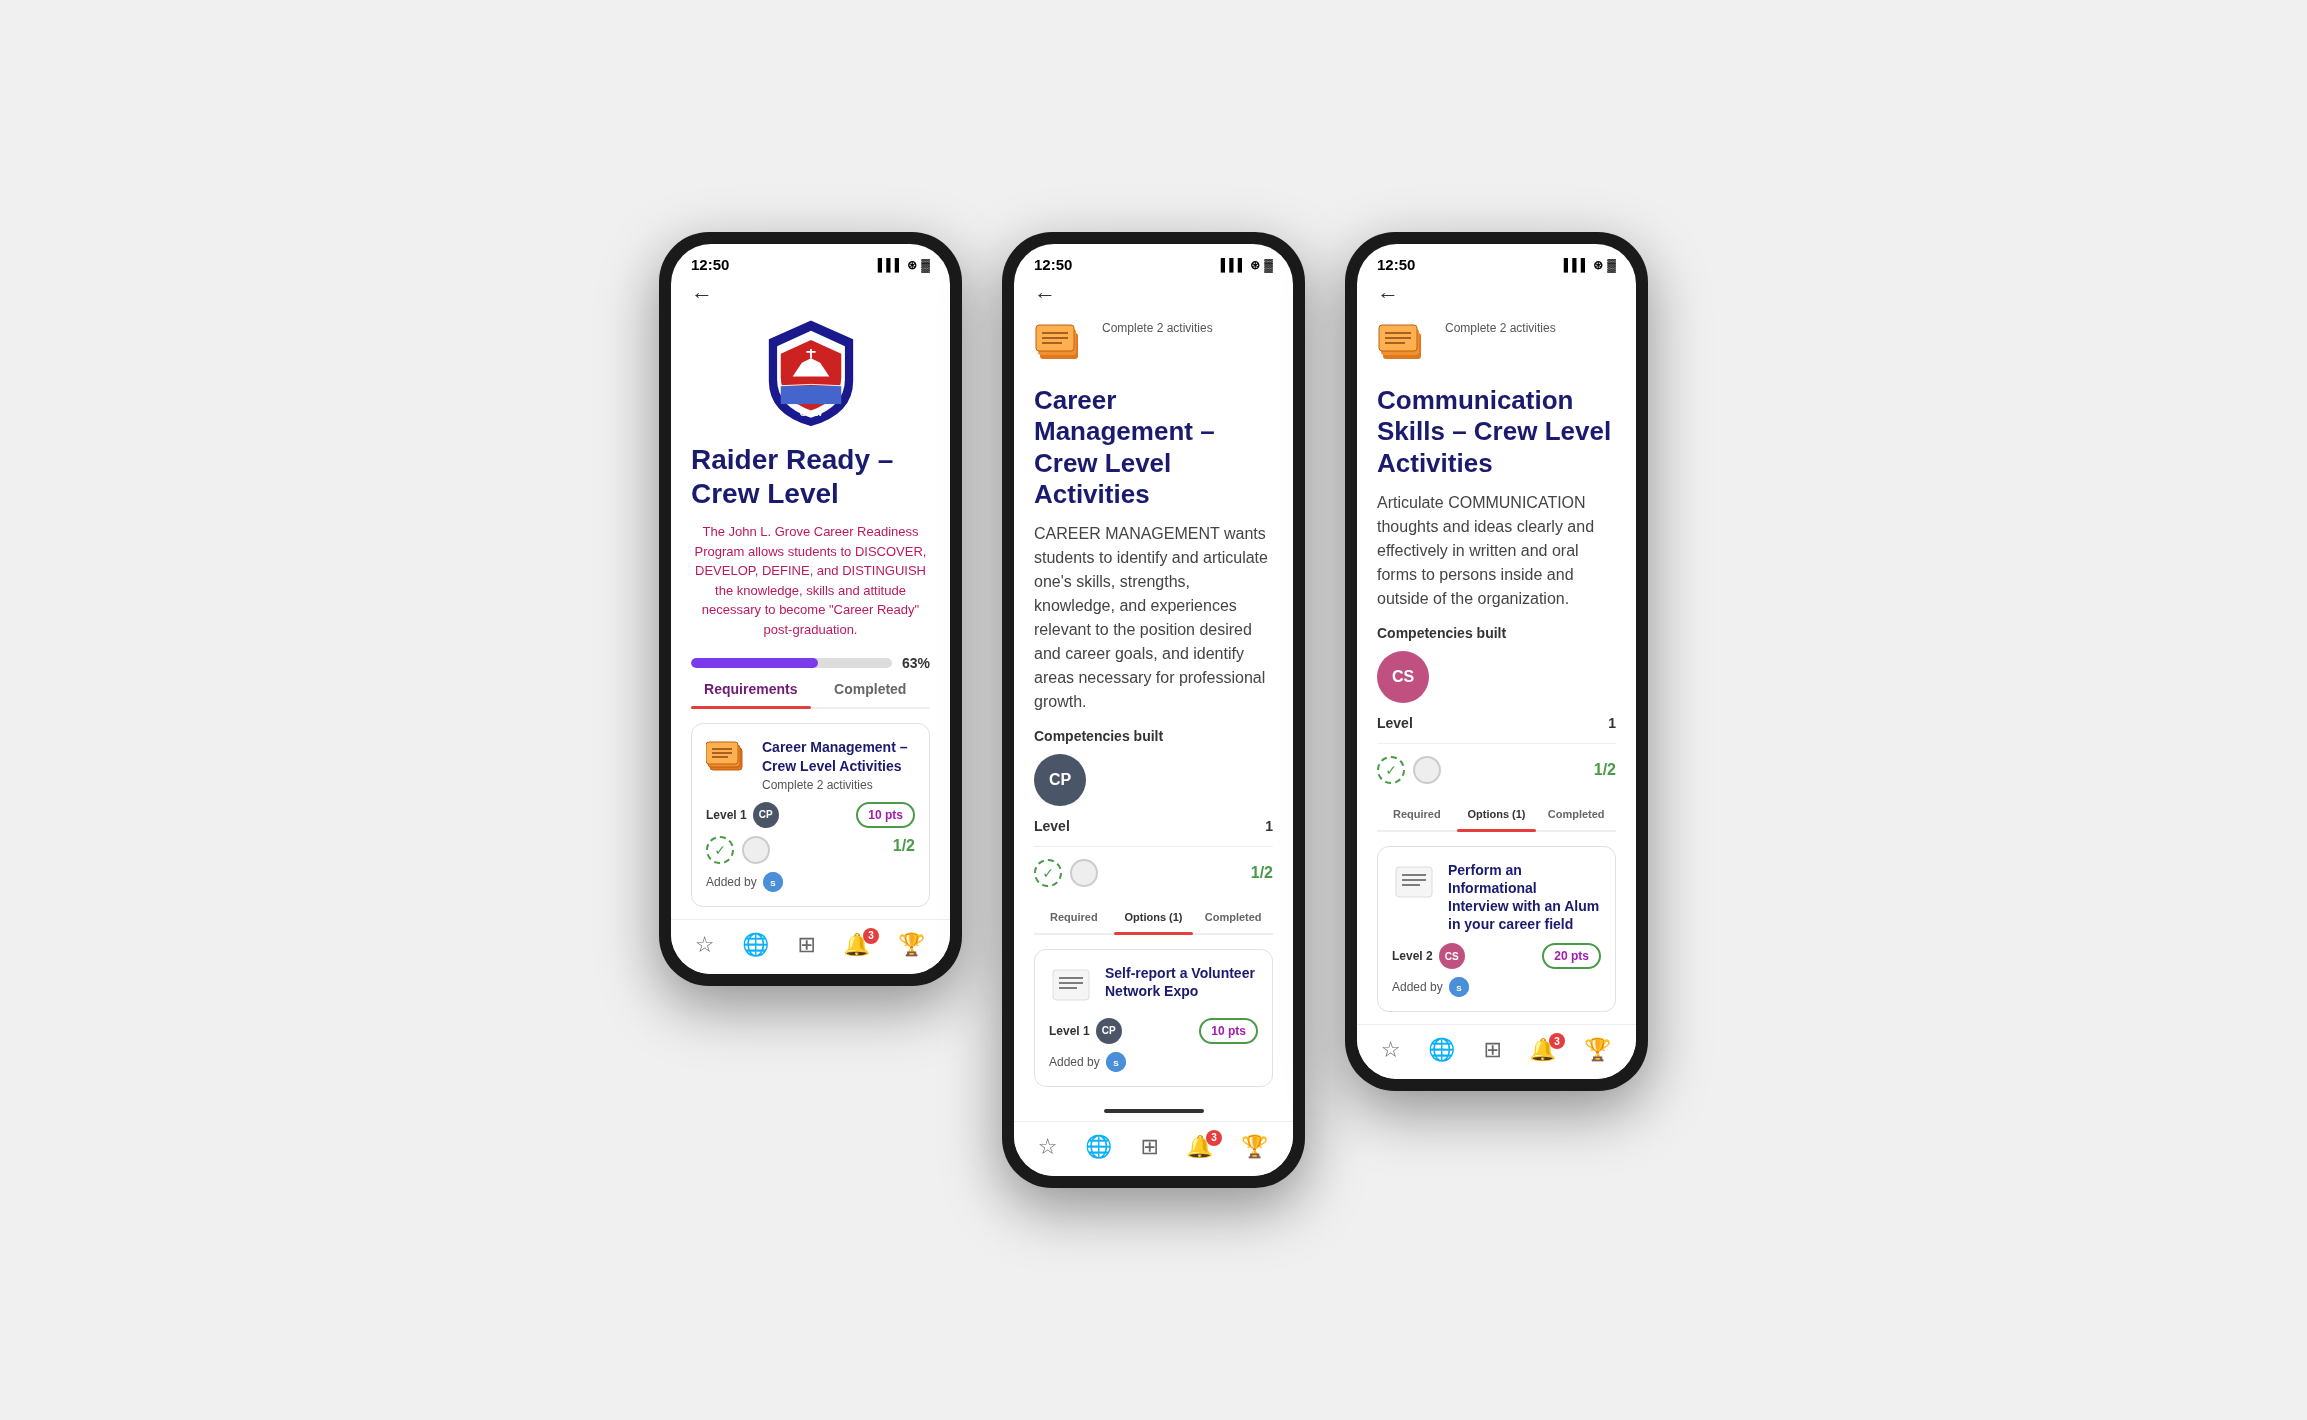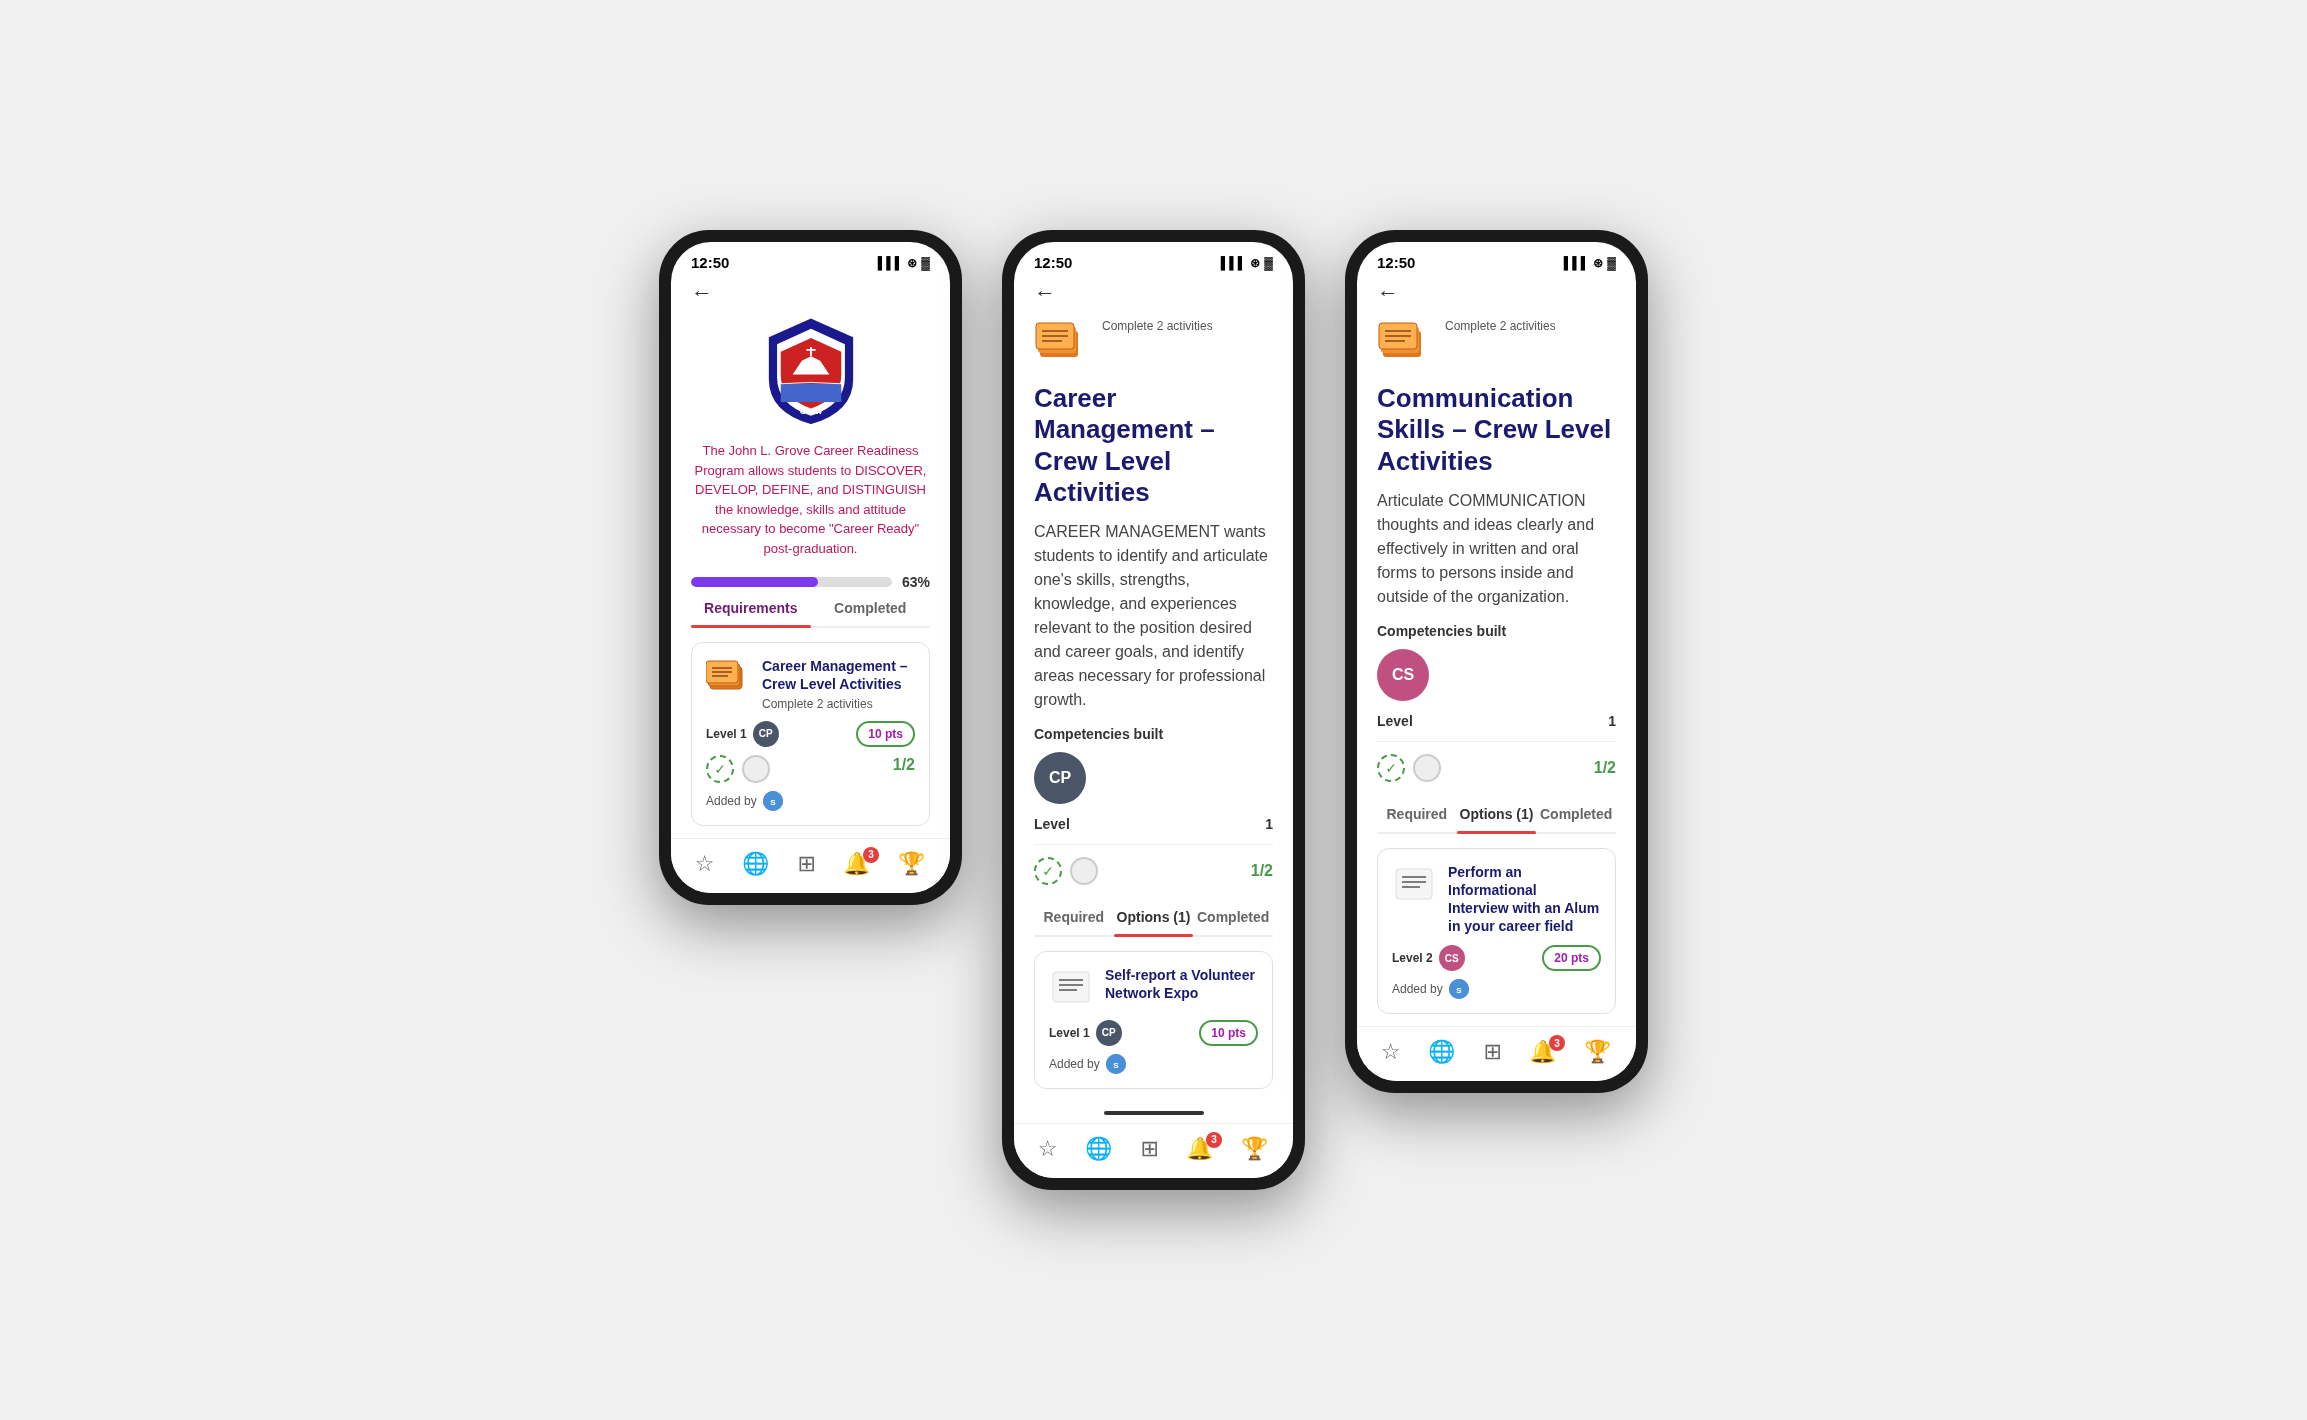--- a/index.html
+++ b/index.html
@@ -344,21 +344,21 @@
     }
     .three-tabs {
       display: flex;
       border-bottom: 2px solid #eee;
       margin-bottom: 14px;
     }
     .three-tab {
       flex: 1;
       text-align: center;
       padding: 10px 0;
-      font-size: 14px;
+      font-size: 11px;
       font-weight: 600;
       color: #666;
       cursor: pointer;
       position: relative;
     }
     .three-tab.active {
       color: #333;
     }
     .three-tab.active::after {
       content: '';
@@ -410,20 +410,21 @@
             <path d="M35 65 L45 50 L55 45 L65 50 L75 65 Z" fill="#fff"></path>
             <path d="M55 45 L55 35 M50 38 L60 38" stroke="#fff" stroke-width="2"></path>
 
             <rect x="22" y="75" width="66" height="20" fill="#4466cc" rx="0"></rect>
             <path d="M22 75 Q55 72 88 75" fill="none" stroke="#fff" stroke-width="1"></path>
 
             <text x="55" y="108" text-anchor="middle" fill="#fff" font-size="10" font-weight="700">Crew</text>
           </svg>
         </div>
 
+        <div class="page-title">Raider Ready – Crew Level</div>
         <div class="page-description">The John L. Grove Career Readiness Program allows students to DISCOVER, DEVELOP, DEFINE, and DISTINGUISH the knowledge, skills and attitude necessary to become "Career Ready" post-graduation.</div>
 
         <div class="progress-row">
           <div class="progress-bar-bg">
             <div class="progress-bar-fill" style="width: 63%"></div>
           </div>
           <span class="progress-pct">63%</span>
         </div>
 
         <div class="tabs">

